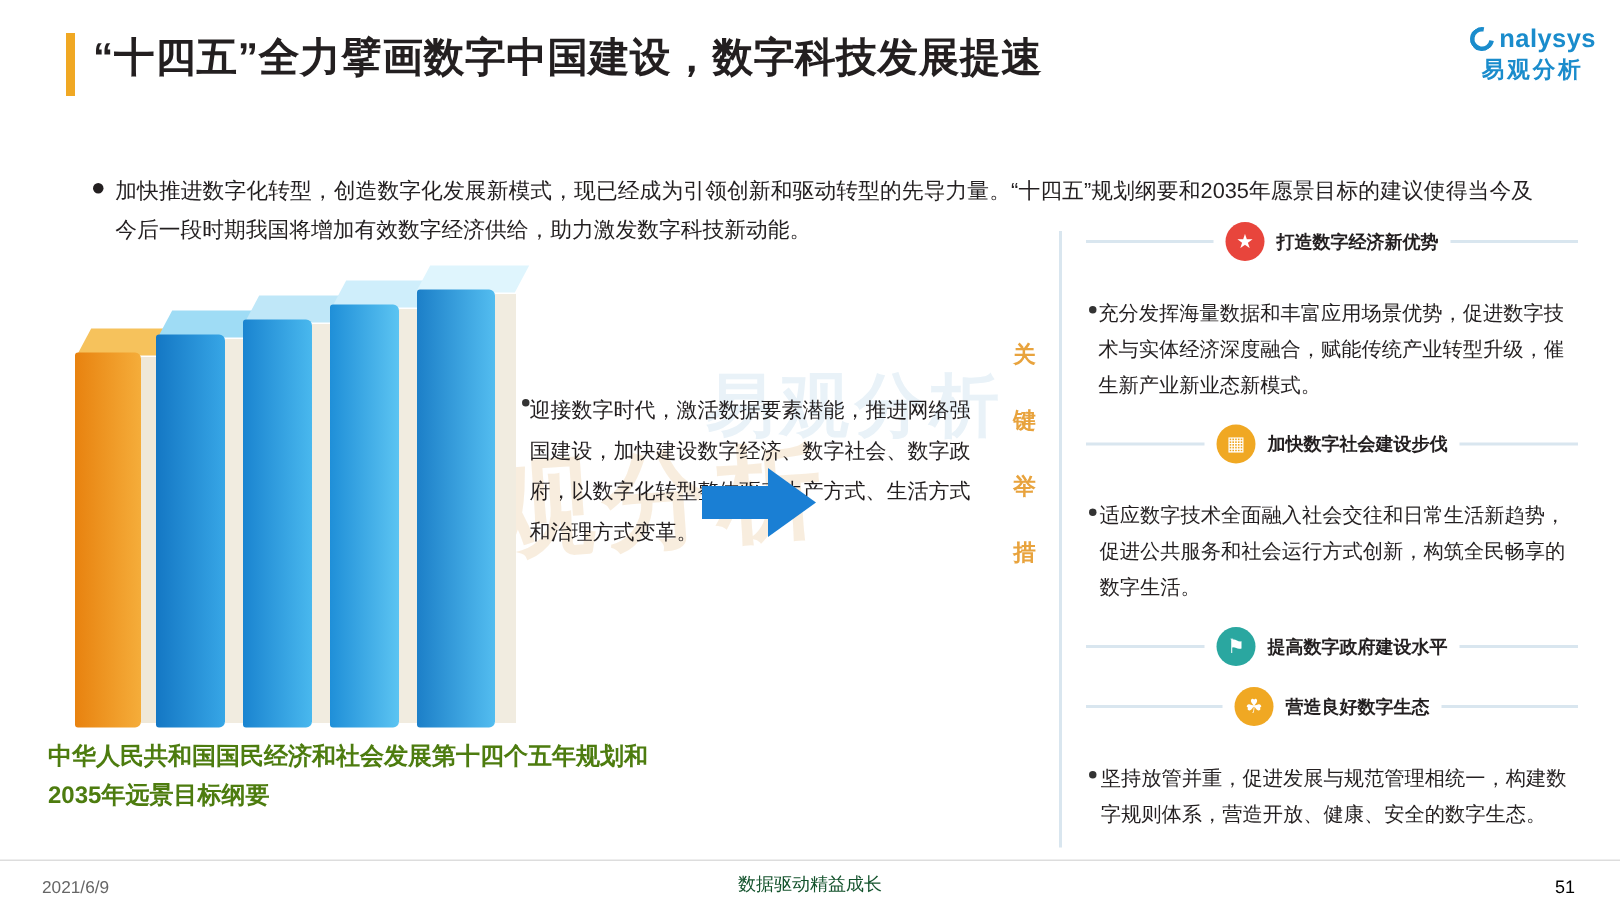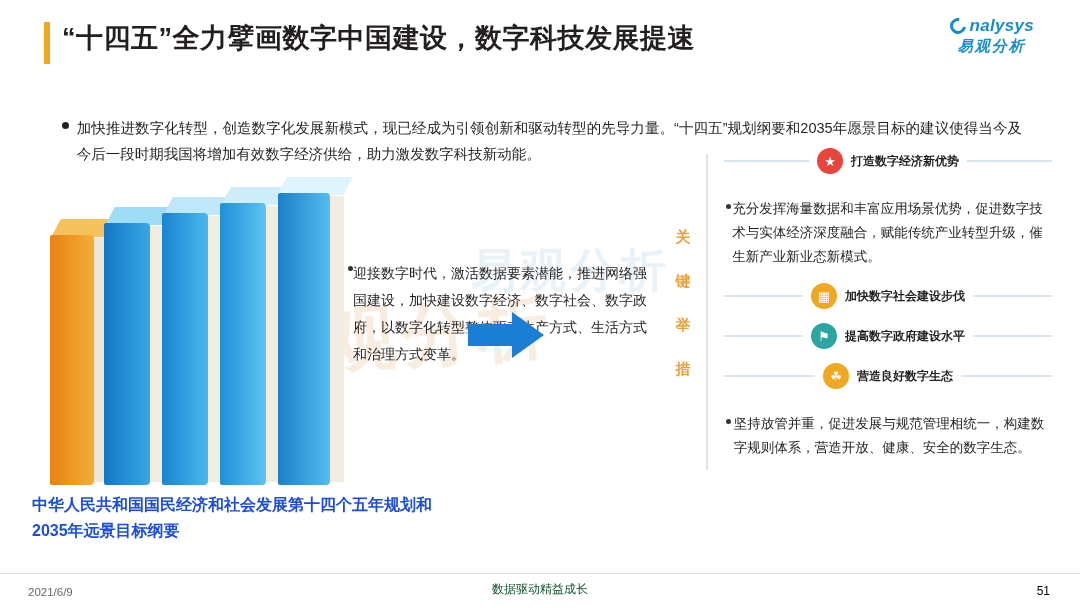--- a/index.html
+++ b/index.html
@@ -15,21 +15,21 @@
 
   
   .title-bar { position: absolute; left: 44px; top: 22px; width: 6px; height: 42px; background: #f0a823; }
   .page-title {
     position: absolute; left: 62px; top: 20px;
     font-size: 27px; font-weight: bold; letter-spacing: .5px;
     color: #231f20; white-space: nowrap;
   }
 
   
-  .logo { position: absolute; right: 46px; top: 16px; text-align: center; font-style: italic; }
+  .logo { position: absolute; right: 16px; top: 16px; text-align: center; }
   .logo-word { display: flex; align-items: center; gap: 4px; }
   .logo-ring {
     width: 16px; height: 16px; border-radius: 50%;
     border: 3px solid #1a8ccc; border-right-color: transparent;
     transform: rotate(-35deg);
   }
   .logo-name { font-size: 17px; color: #1a8ccc; font-weight: 600; letter-spacing: .3px; }
   .logo-cn { font-size: 15px; color: #1a8ccc; font-weight: bold; letter-spacing: 2px; margin-top: 1px; }
 
   
@@ -40,21 +40,21 @@
 
   
   .books { position: absolute; left: 46px; top: 170px; width: 330px; height: 315px; }
   .book { position: absolute; bottom: 0; }
   .book .cover { position: absolute; bottom: 0; left: 0; border-radius: 2px 4px 4px 2px; }
   .book .pages { position: absolute; background: #f4f4ee; }
   .book .top { position: absolute; background: #ffffff; }
 
   .caption {
     position: absolute; left: 32px; top: 492px; width: 420px;
-    font-size: 16px; font-weight: bold; line-height: 26px; color: #1d4ed8;
+    font-size: 16px; font-weight: bold; line-height: 26px; color: #4d7c0f;
   }
 
   
   .watermark {
     position: absolute; left: 250px; top: 290px;
     font-size: 70px; font-weight: bold; color: #f3dfc4;
     opacity: .55; letter-spacing: 6px; pointer-events: none;
     transform: rotate(-4deg);
   }
   .watermark2 {
@@ -209,20 +209,26 @@
     </div>
   </div>
 
   <div class="item">
     <div class="item-head">
       <span class="hline rule"></span>
       <span class="badge" style="background:#f0a823">▦</span>
       <span class="item-title">加快数字社会建设步伐</span>
       <span class="rule"></span>
     </div>
+    <div class="item-body">
+      <span class="b">
+          <i></i>
+        </span>
+      <p>适应数字技术全面融入社会交往和日常生活新趋势，促进公共服务和社会运行方式创新，构筑全民畅享的数字生活。</p>
+    </div>
   </div>
 
   <div class="item">
     <div class="item-head">
       <span class="hline rule"></span>
       <span class="badge" style="background:#2aa7a0">⚑</span>
       <span class="item-title">提高数字政府建设水平</span>
       <span class="rule"></span>
     </div>
   </div>

